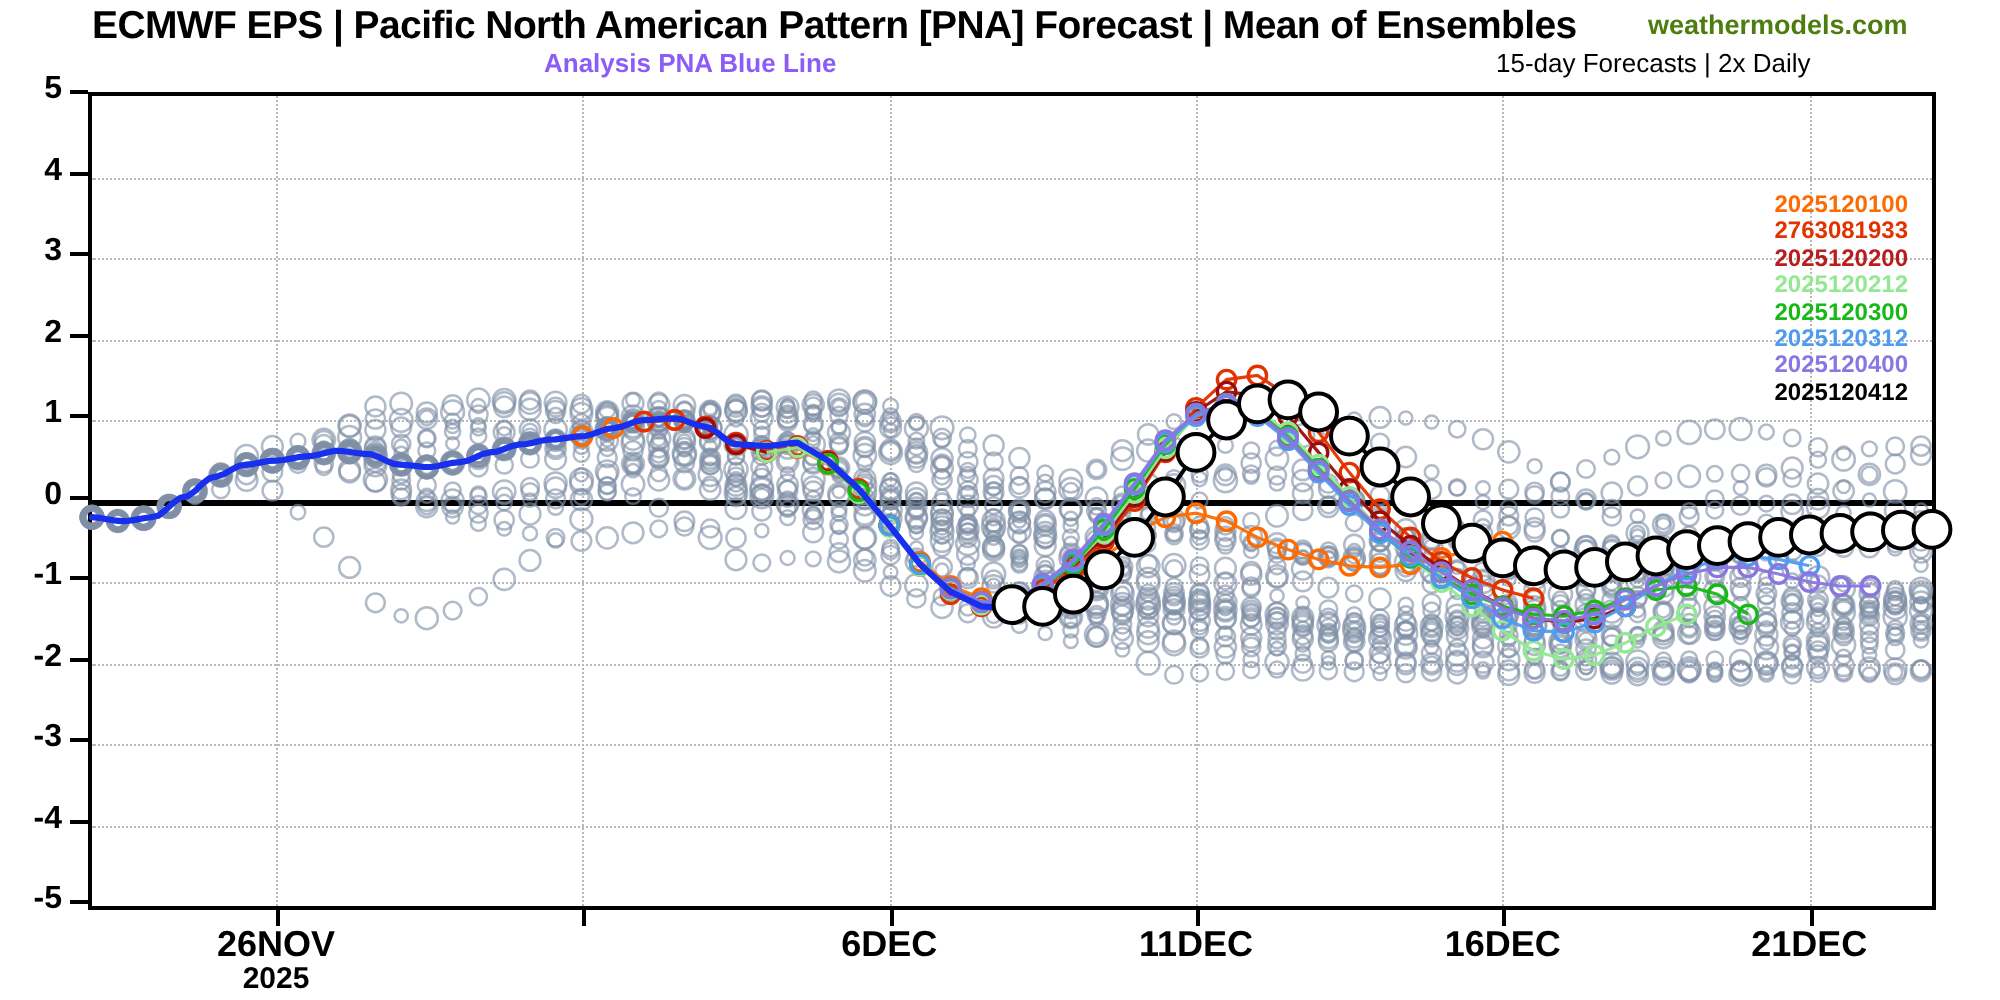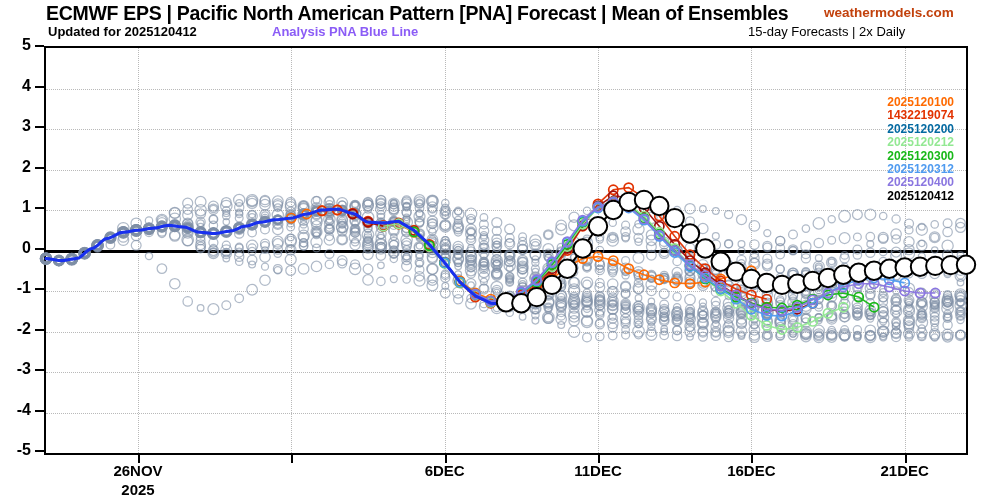--- a/index.html
+++ b/index.html
@@ -4,21 +4,21 @@
 <style>
   html,body{margin:0;padding:0;background:#fff;}
   body{width:1000px;height:500px;overflow:hidden;
        font-family:"Liberation Sans",sans-serif;color:#000;}
   #app{position:relative;width:856px;height:500px;}
 
   
   .hdr-title{position:absolute;left:46px;top:2px;font-size:19.5px;font-weight:bold;
              letter-spacing:-0.3px;white-space:nowrap;}
   .hdr-brand{position:absolute;left:824px;top:5px;font-size:13.5px;font-weight:bold;
-             color:#c2410c;white-space:nowrap;}
+             color:#4d7c0f;white-space:nowrap;}
   .hdr-updated{position:absolute;left:48px;top:24px;font-size:13px;font-weight:bold;
                white-space:nowrap;}
   .hdr-analysis{position:absolute;left:272px;top:24px;font-size:13px;font-weight:bold;
                 color:#8b5cf6;white-space:nowrap;}
   .hdr-right{position:absolute;left:748px;top:24px;font-size:13px;font-weight:normal;
              white-space:nowrap;}
 
   
   #plot{position:absolute;left:44px;top:46px;width:924px;height:409px;
         border:2px solid #000;box-sizing:border-box;background:#fff;}
@@ -27,40 +27,39 @@
         border-top:1px dotted #b9b9b9;}
   .gl-v{position:absolute;top:0;bottom:0;width:0;
         border-left:1px dotted #b9b9b9;}
   .zeroline{position:absolute;left:0;right:0;height:3px;background:#000;}
 
   
   .ytick-lbl{position:absolute;right:1000px;font-size:16px;font-weight:bold;
              text-align:right;white-space:nowrap;}
   .ytick-mark{position:absolute;width:9px;height:2px;background:#000;}
   .xtick-mark{position:absolute;width:2px;height:8px;background:#000;}
-  .xtick-lbl{position:absolute;font-size:15px;font-weight:bold;
+  .xtick-lbl{position:absolute;font-size:18px;font-weight:bold;
              transform:translateX(-50%);white-space:nowrap;}
   .xyear{position:absolute;font-size:15px;font-weight:bold;
          transform:translateX(-50%);white-space:nowrap;}
 
   
   #legend{position:absolute;right:12px;top:48px;text-align:right;line-height:13.4px;}
   #legend div{font-size:12px;font-weight:bold;white-space:nowrap;}
 
   svg{position:absolute;left:0;top:0;overflow:visible;}
   .yaxis-area{position:absolute;left:0;top:46px;width:44px;height:409px;}
 </style>
 </head>
 <body>
 
 <div id="app">
 
   <div class="hdr-title">ECMWF EPS | Pacific North American Pattern [PNA] Forecast | Mean of Ensembles</div>
   <div class="hdr-brand">weathermodels.com</div>
-  <div class="hdr-updated">Updated for 2025120412</div>
   <div class="hdr-analysis">Analysis PNA Blue Line</div>
   <div class="hdr-right">15-day Forecasts | 2x Daily</div>
 
   <div class="yaxis-area" id="yaxis">
       <div class="ytick-lbl" style="right: 13px; top: -10px; width: 30px;">5</div>
       <div class="ytick-mark" style="right: 0px; top: -1px;"></div>
       <div class="ytick-lbl" style="right: 13px; top: 30.5px; width: 30px;">4</div>
       <div class="ytick-mark" style="right: 0px; top: 39.5px;"></div>
       <div class="ytick-lbl" style="right: 13px; top: 71px; width: 30px;">3</div>
       <div class="ytick-mark" style="right: 0px; top: 80px;"></div>
@@ -2246,22 +2245,22 @@
           <circle cx="843.3" cy="220.7" r="9.2" fill="#ffffff" stroke="#000" stroke-width="2"></circle>
           <circle cx="858.7" cy="219.5" r="9.2" fill="#ffffff" stroke="#000" stroke-width="2"></circle>
           <circle cx="874.0" cy="218.7" r="9.2" fill="#ffffff" stroke="#000" stroke-width="2"></circle>
           <circle cx="889.3" cy="217.9" r="9.2" fill="#ffffff" stroke="#000" stroke-width="2"></circle>
           <circle cx="904.7" cy="217.1" r="9.2" fill="#ffffff" stroke="#000" stroke-width="2"></circle>
           <circle cx="920.0" cy="216.7" r="9.2" fill="#ffffff" stroke="#000" stroke-width="2"></circle>
         </g>
       </svg>
     <div id="legend">
         <div style="color: rgb(255, 106, 0);">2025120100</div>
-        <div style="color: rgb(226, 50, 0);">1432219074</div>
-        <div style="color: #0369a1;">2025120200</div>
+        <div style="color: rgb(226, 50, 0);">2763081933</div>
+        <div style="color: #b91c1c;">2025120200</div>
         <div style="color: rgb(147, 232, 147);">2025120212</div>
         <div style="color: rgb(24, 184, 24);">2025120300</div>
         <div style="color: rgb(79, 155, 240);">2025120312</div>
         <div style="color: rgb(138, 118, 224);">2025120400</div>
         <div style="color: rgb(0, 0, 0);">2025120412</div>
       </div>
   </div>
 
   <div id="xaxis">
       <div class="xtick-mark" style="left: 138px; top: 455px;"></div>

